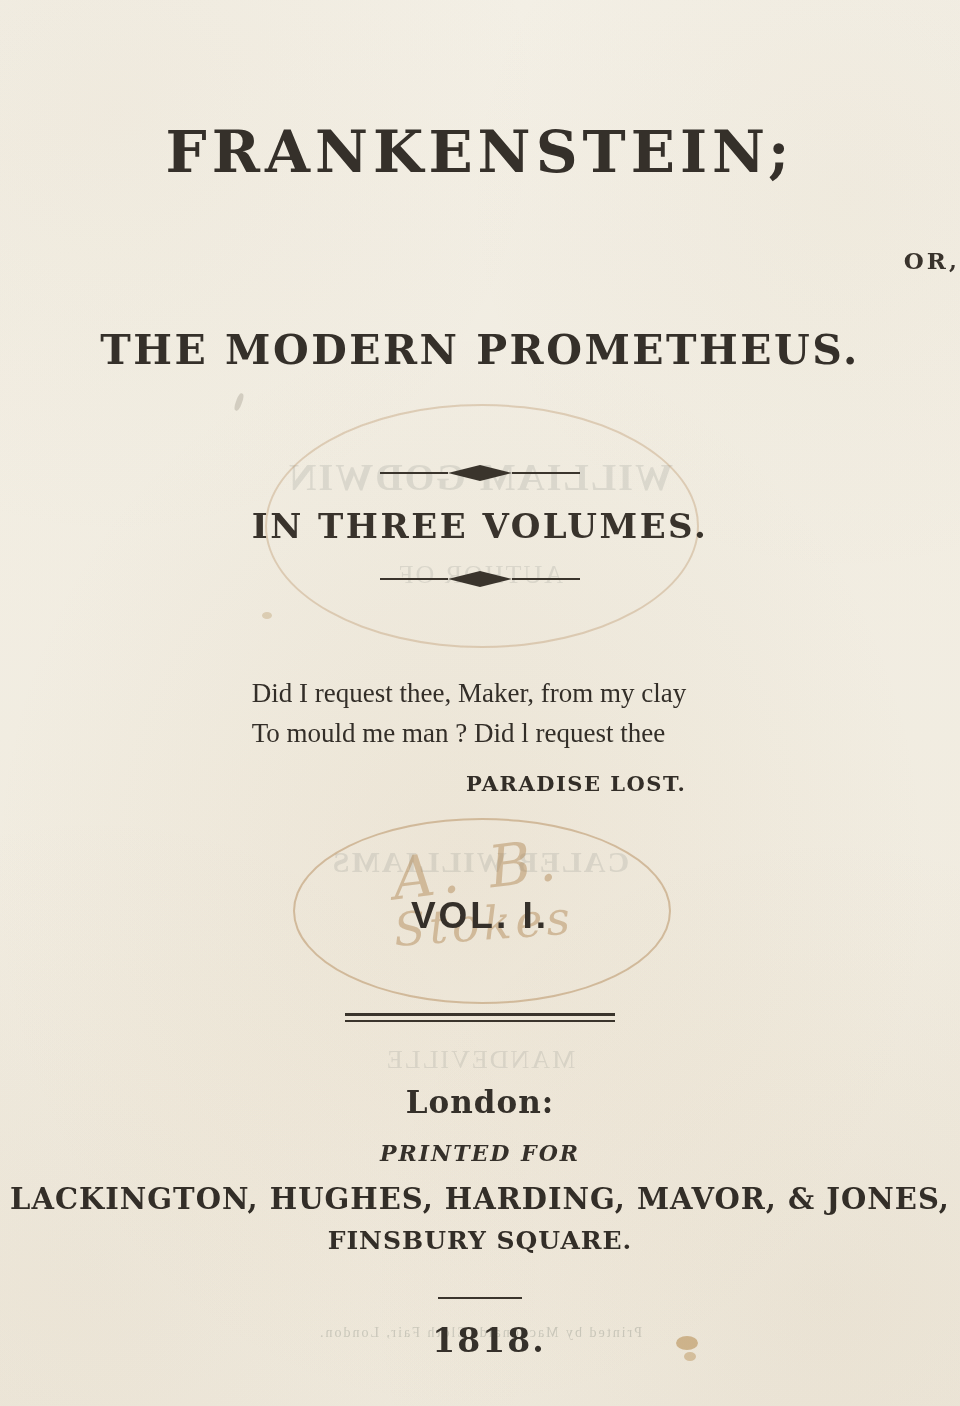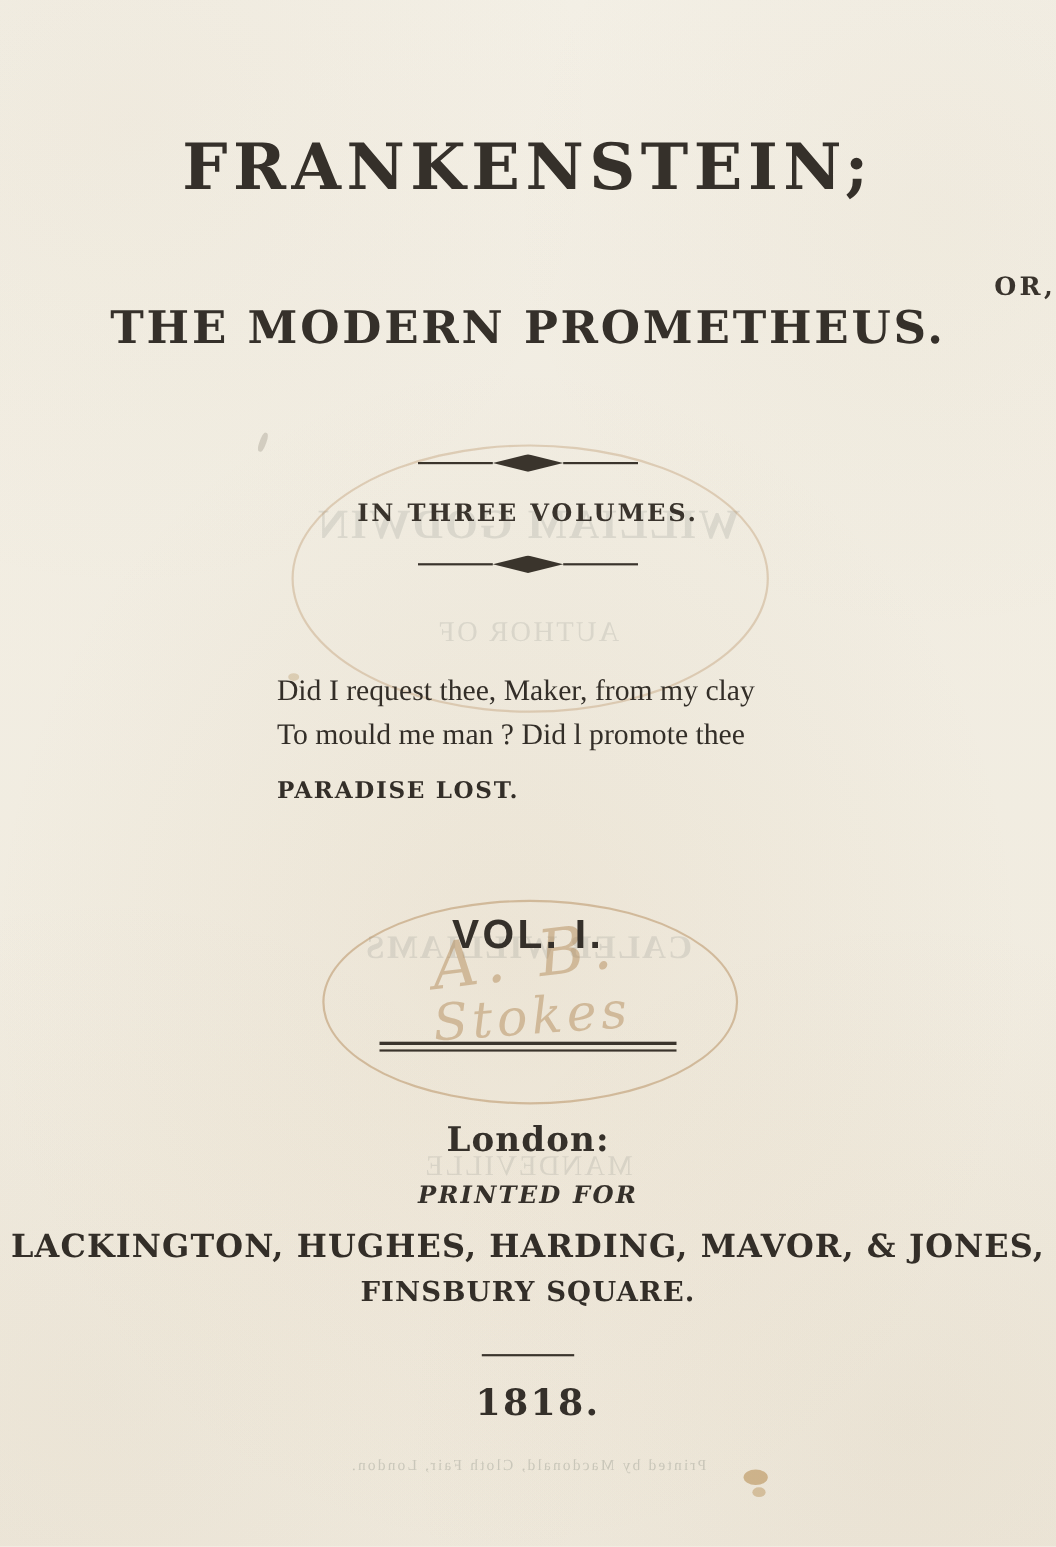--- a/index.html
+++ b/index.html
@@ -159,20 +159,21 @@
     color: #39332c;
     margin-top: 64px;
     text-align: right;
   }
   .title-sub {
     font-family: "DejaVu Serif", serif;
     font-weight: bold;
     font-size: 41px;
     letter-spacing: 2.5px;
     color: #35302a;
+    margin-top: 52px;
   }
 
   .ornament {
     position: relative;
     height: 22px;
     margin: 0 auto;
     width: 200px;
   }
   .ornament .bar {
     position: absolute;
@@ -192,40 +193,40 @@
     height: 16px;
     background: #3a342c;
     clip-path: polygon(0% 50%, 50% 0%, 100% 50%, 50% 100%);
   }
   #ornament-top { margin-top: 88px; }
   #ornament-bottom { margin-top: 22px; }
 
   .volumes {
     font-family: "DejaVu Serif", serif;
     font-weight: bold;
-    font-size: 22px;
+    font-size: 34px;
     letter-spacing: 2.5px;
     color: #39332c;
     margin-top: 22px;
   }
 
   .epigraph {
     margin-top: 84px;
     display: inline-block;
     text-align: left;
     font-family: "Liberation Serif", serif;
     font-size: 27px;
     line-height: 1.48;
     color: #332e28;
     margin-left: -22px;
   }
   .epigraph .line { white-space: nowrap; }
   .epigraph .attrib {
     margin-top: 14px;
-    text-align: left;
+    text-align: right;
     font-family: "DejaVu Serif", serif;
     font-weight: bold;
     font-size: 21px;
     letter-spacing: 1.5px;
   }
 
   .vol-no {
     font-family: Liberation Sans, sans-serif;
     font-weight: bold;
     font-size: 37px;
@@ -330,21 +331,21 @@
     <div class="volumes">IN THREE VOLUMES.</div>
 
     <div class="ornament" id="ornament-bottom">
       <div class="bar left"></div>
       <div class="dia"></div>
       <div class="bar right"></div>
     </div>
 
     <div class="epigraph">
       <div class="line">Did I request thee, Maker, from my clay</div>
-      <div class="line">To mould me man ?   Did l promote thee</div>
+      <div class="line">To mould me man ?   Did l request thee</div>
       <div class="attrib">PARADISE LOST.</div>
     </div>
 
     <div class="vol-no">VOL. I.</div>
 
     <div class="double-rule">
       <div class="r1"></div>
       <div class="r2"></div>
     </div>
 

